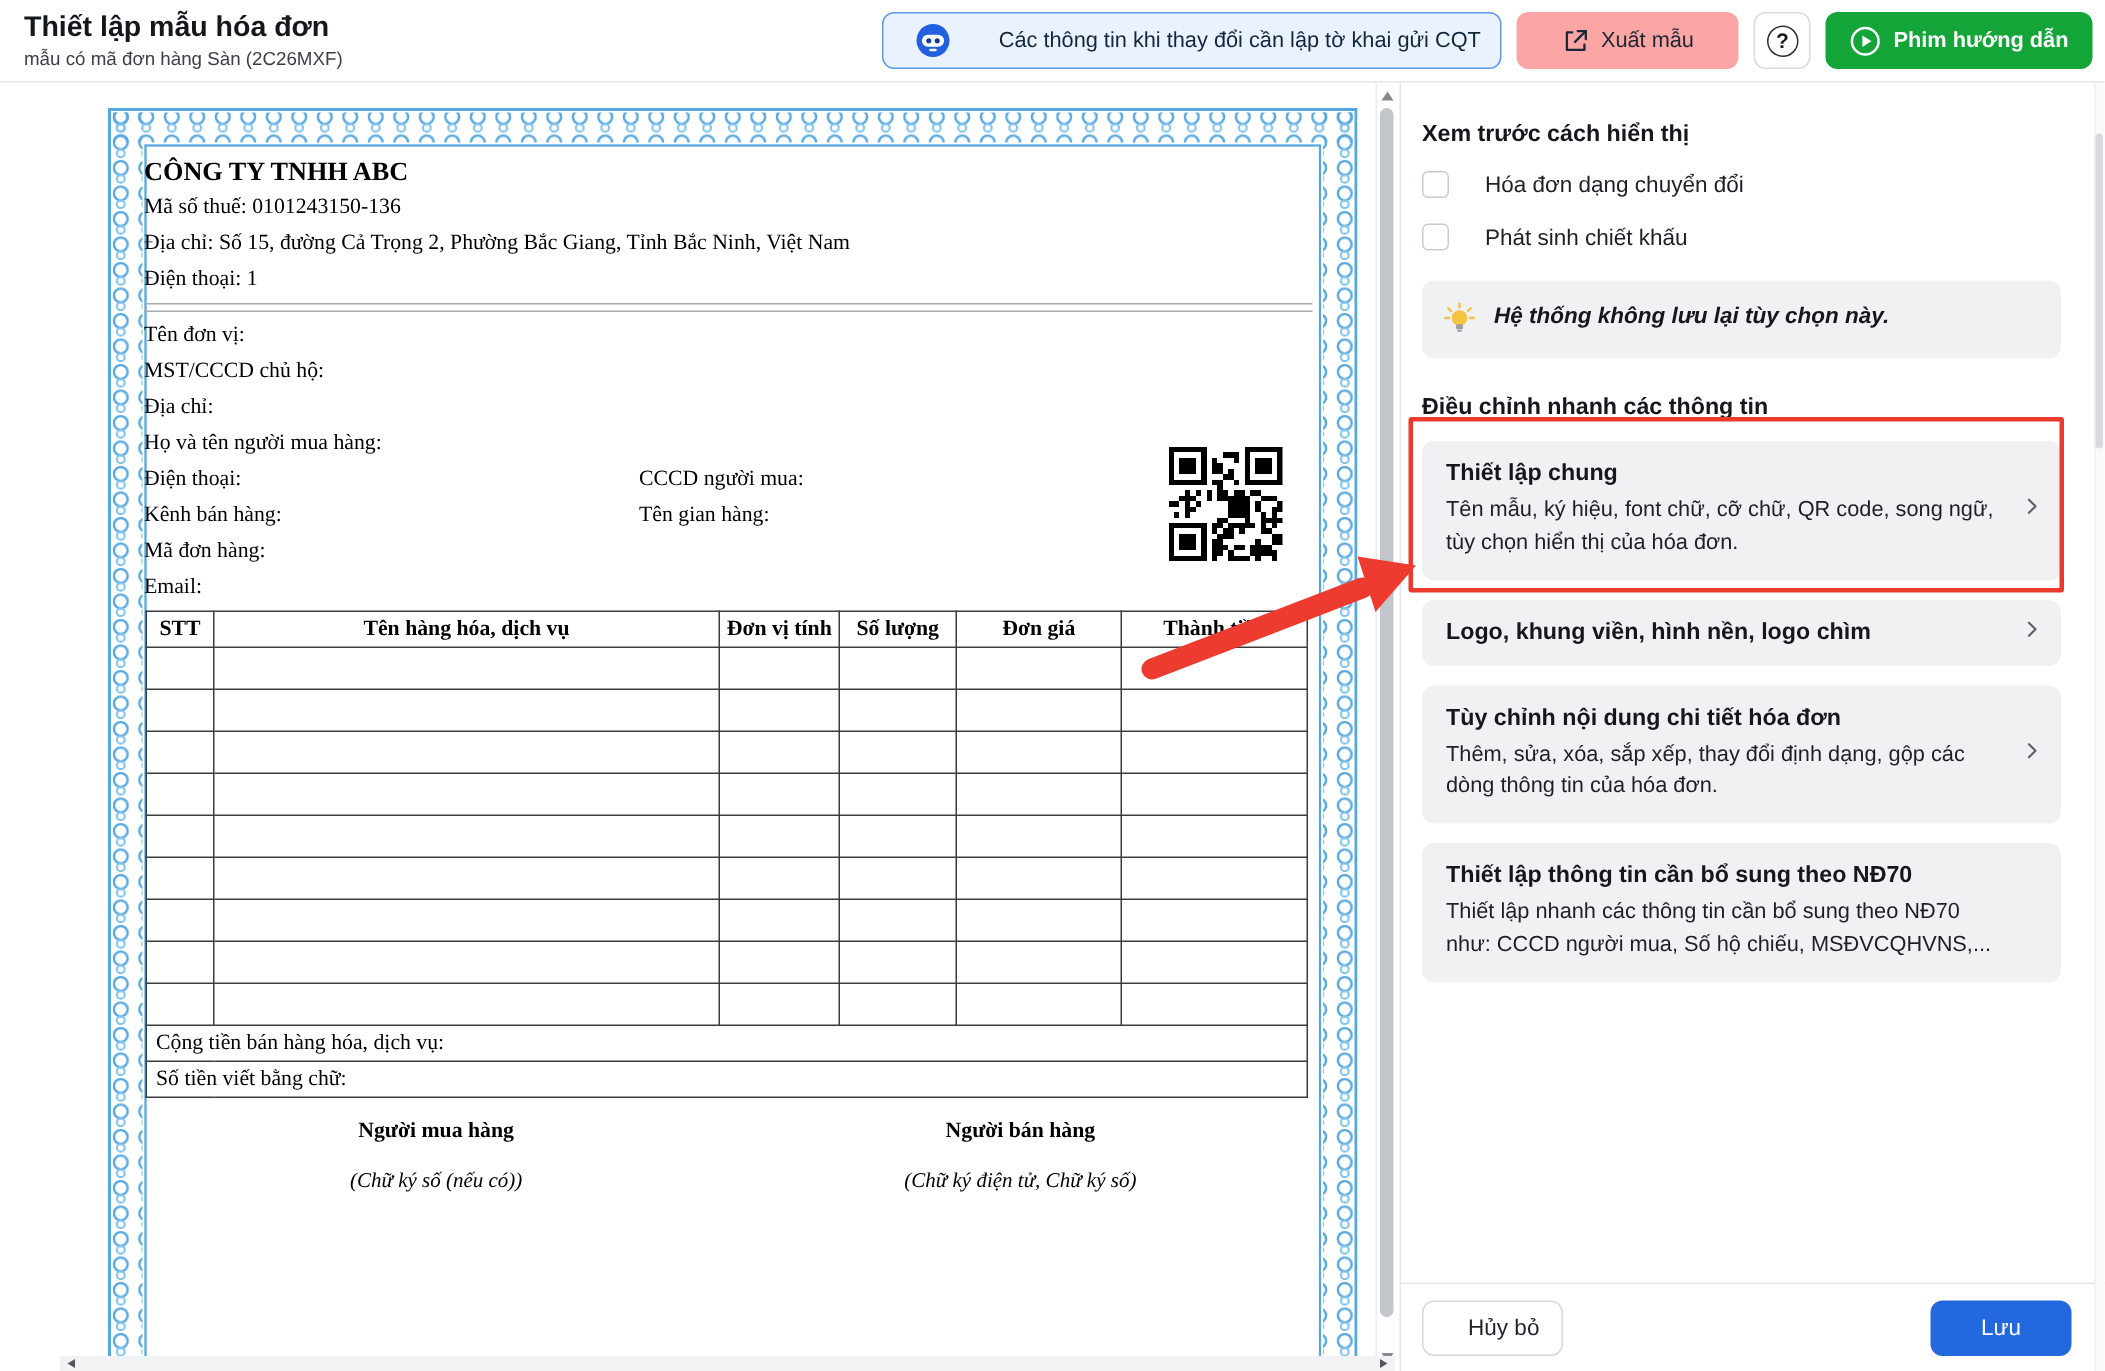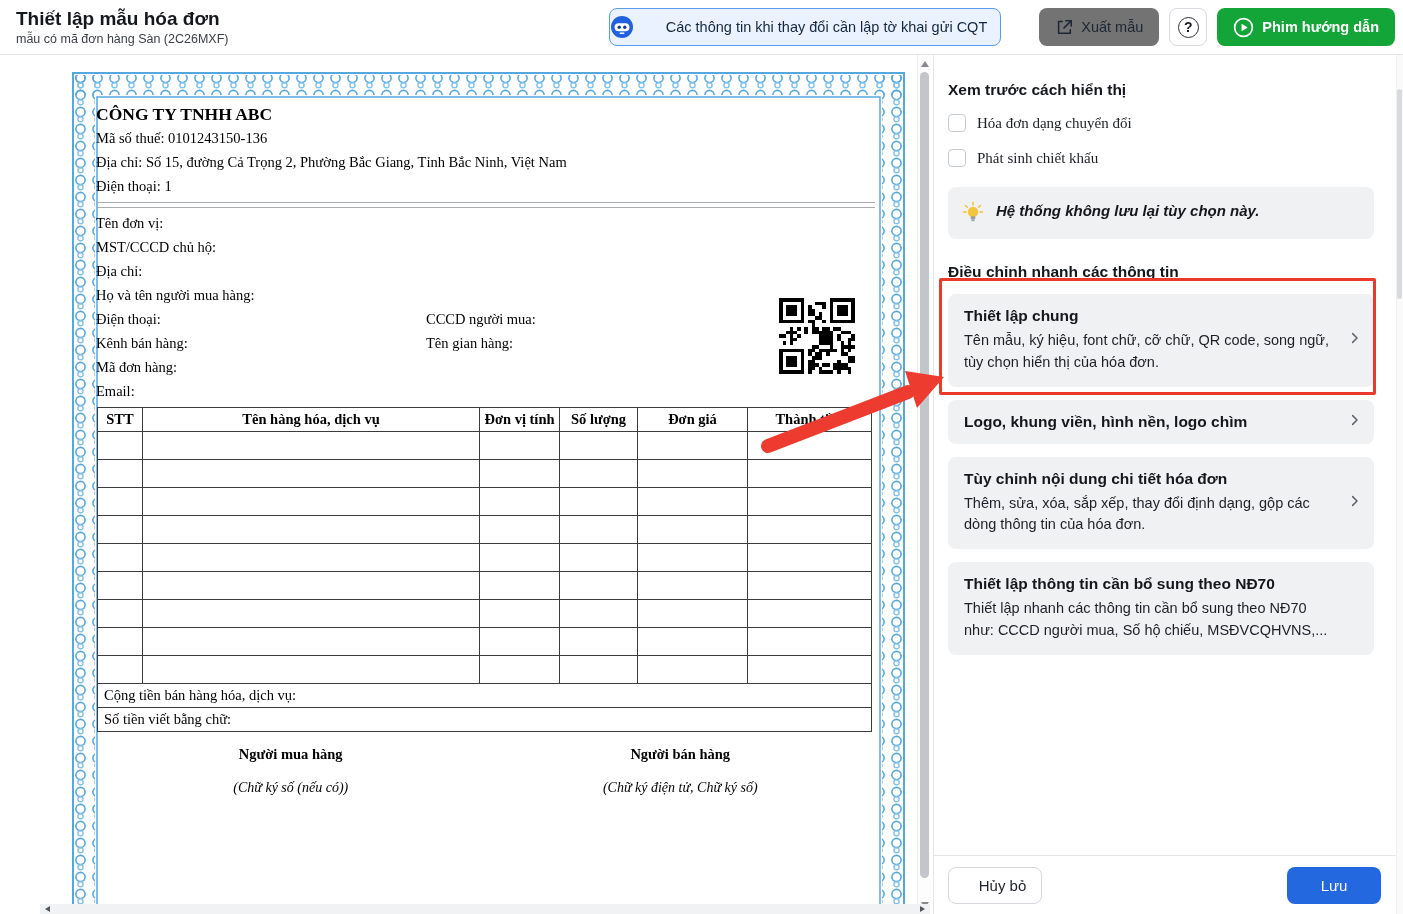--- a/index.html
+++ b/index.html
@@ -9,22 +9,22 @@
   
   .topbar { position:absolute; left:0; top:0; width:1403px; height:55px; background:#fff;
     border-bottom:1px solid #e4e6e9; display:flex; align-items:center; justify-content:space-between;
     padding:0 8px 0 16px; z-index:10; }
   .tb-titles { line-height:1.15; }
   .tb-title { font-size:19px; font-weight:700; color:#14171c; }
   .tb-sub { font-size:12.5px; color:#3c4046; margin-top:2px; }
   .tb-actions { display:flex; align-items:center; gap:10px; }
   .btn { display:flex; align-items:center; gap:8px; height:38px; border-radius:8px;
     font-size:14.5px; cursor:pointer; white-space:nowrap; }
-  .btn-info { background:#e9f2fe; border:1px solid #5b9bea; color:#13263f; padding:0 13px 0 0;gap:32px; }
-  .btn-export { background:#737373; border:none; color:#1c2733; padding:0 16px;margin-left:28px; }
+  .btn-info { background:#e9f2fe; border:1px solid #5b9bea; color:#13263f; padding:0 13px 0 21px;gap:32px; }
+  .btn-export { background:#fca5a5; border:none; color:#1c2733; padding:0 30px; }
   .btn-help { background:#fff; border:1px solid #d8dbdf; width:38px; justify-content:center; }
   .btn-guide { background:#13a538; border:none; color:#fff; font-weight:700; padding:0 16px; }
   .icn { display:inline-flex; flex:0 0 auto; }
 
   
   .preview { position:absolute; left:0; top:55px; width:917px; height:859px; background:#fff; overflow:hidden; }
   .invoice { position:absolute; left:72px; top:17px; width:833px; height:1070px; background:#fff; }
   .inv-border { position:absolute; inset:0; }
   .inv-content { position:absolute; left:24px; top:28px; right:30px;
     font-family:"Liberation Serif","DejaVu Serif",serif; font-size:14.5px; color:#000; }
@@ -64,21 +64,21 @@
   .hscroll { position:absolute; left:40px; top:904px; width:890px; height:10px; background:#f1f2f3; }
   .htri { width:0; height:0; position:absolute; top:2px; }
   .htri-left { left:5px; border-top:3.5px solid transparent; border-bottom:3.5px solid transparent; border-right:5px solid #53565b; }
   .htri-right { right:5px; border-top:3.5px solid transparent; border-bottom:3.5px solid transparent; border-left:5px solid #53565b; }
 
   
   .sidebar { position:absolute; left:933px; top:55px; width:470px; height:859px; background:#fff;
     border-left:1px solid #e4e6e9; padding:0 29px 0 14px; }
   .sb-h3 { font-size:15.5px; font-weight:700; color:#14171c; }
   .sb-h3.first { margin-top:26px; }
-  .cb-row { display:flex; align-items:center; gap:11px; margin-top:13px; height:22px; font-size:15px;font-family:Liberation Serif, serif; }
+  .cb-row { display:flex; align-items:center; gap:24px; margin-top:13px; height:22px; font-size:15px; }
   .cb-box { width:18px; height:18px; border:1.5px solid #c6cbd1; border-radius:4px; background:#fff; flex:0 0 auto; cursor:pointer; }
   .tip { margin-top:18px; background:#f0f1f3; border-radius:8px; padding:13px 14px 13px 12px;
     display:flex; gap:10px; }
   .tip-txt { font-size:15px; font-style:italic; line-height:1.5; color:#14171c; }
   .tip-title { font-weight:700; }
   .sb-h3.second { margin-top:24px; }
   .card { position:relative; margin-top:13px; background:#f0f1f3; border-radius:8px; padding:13px 34px 13px 16px; cursor:pointer; }
   .card-title { font-size:15.5px; font-weight:700; color:#14171c; }
   .card-desc { font-size:14.5px; line-height:1.5; margin-top:5px; color:#1c2026; }
   .chev { position:absolute; right:12px; top:50%; transform:translateY(-50%); }

